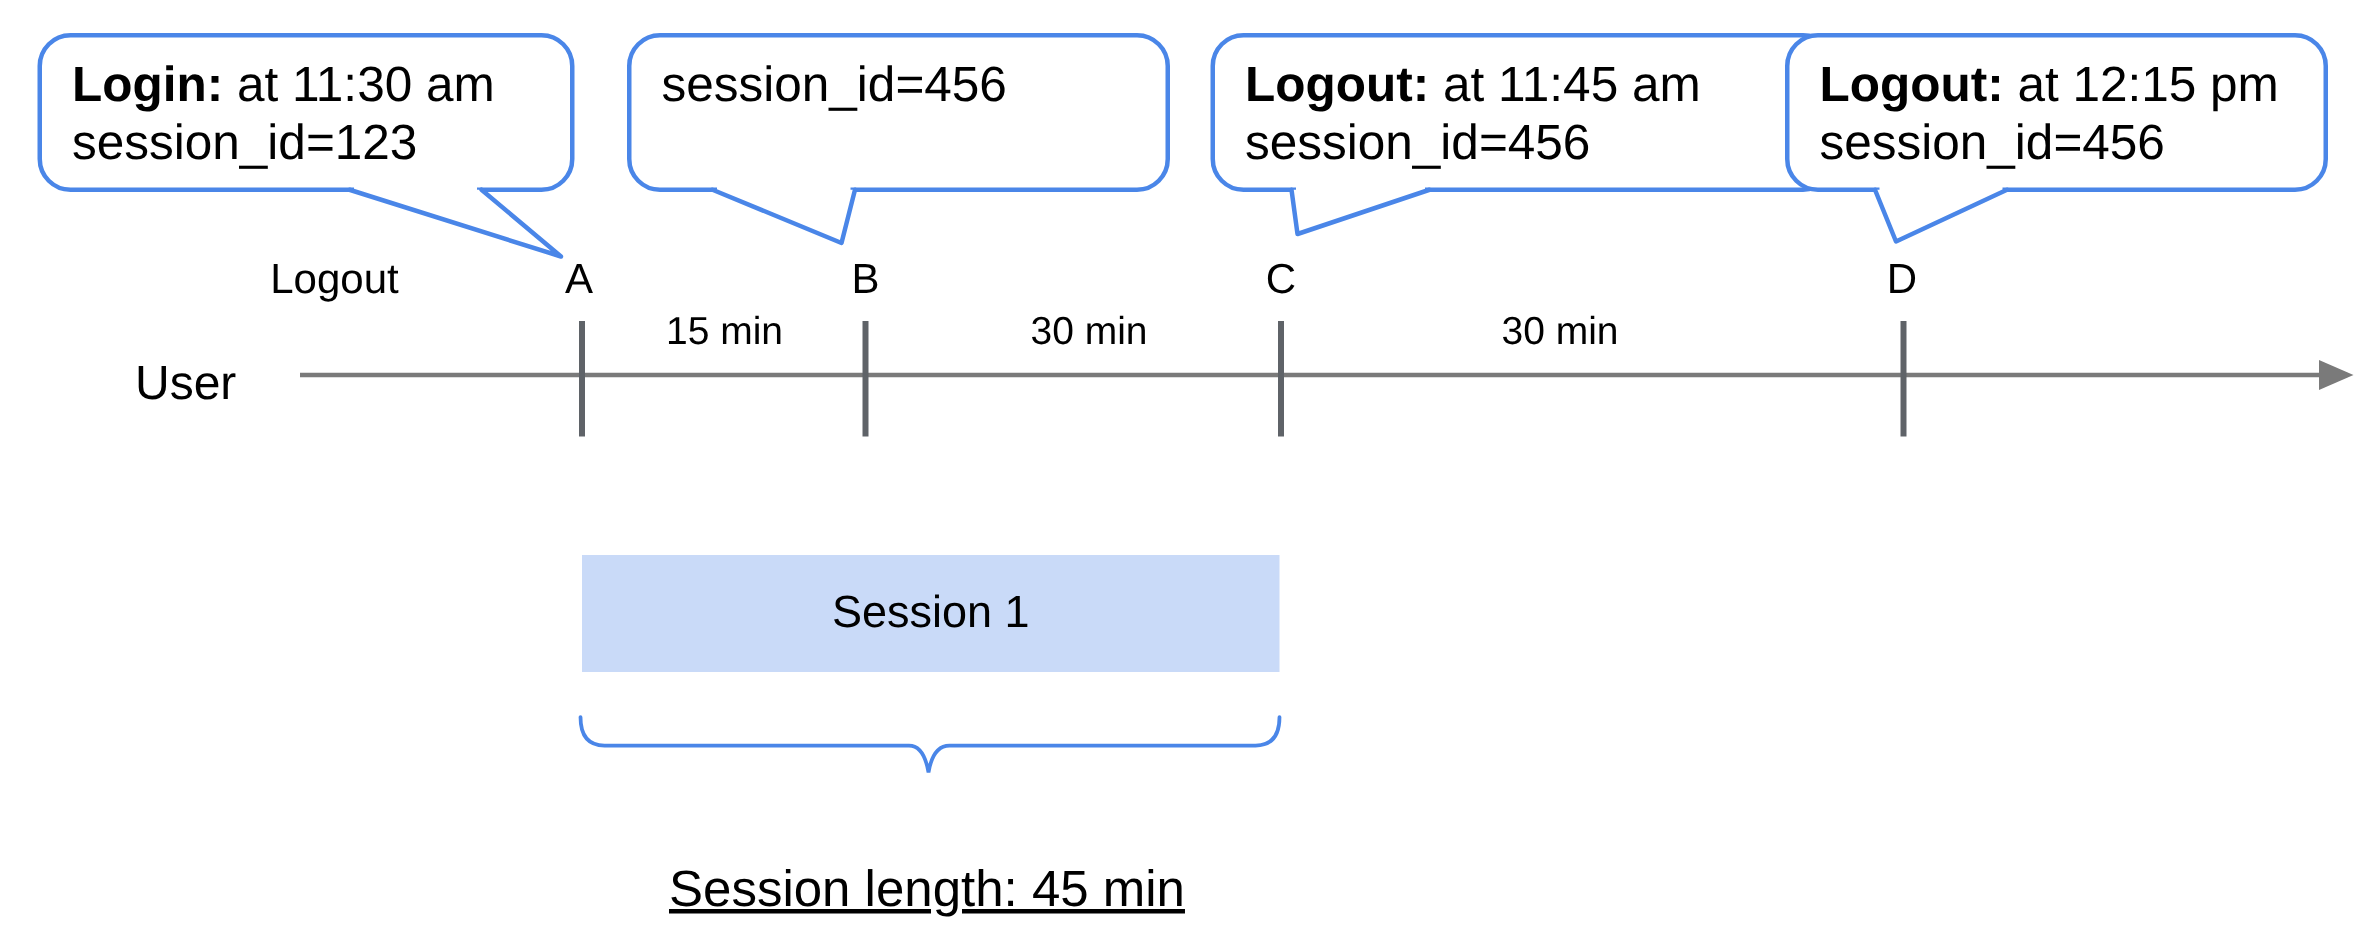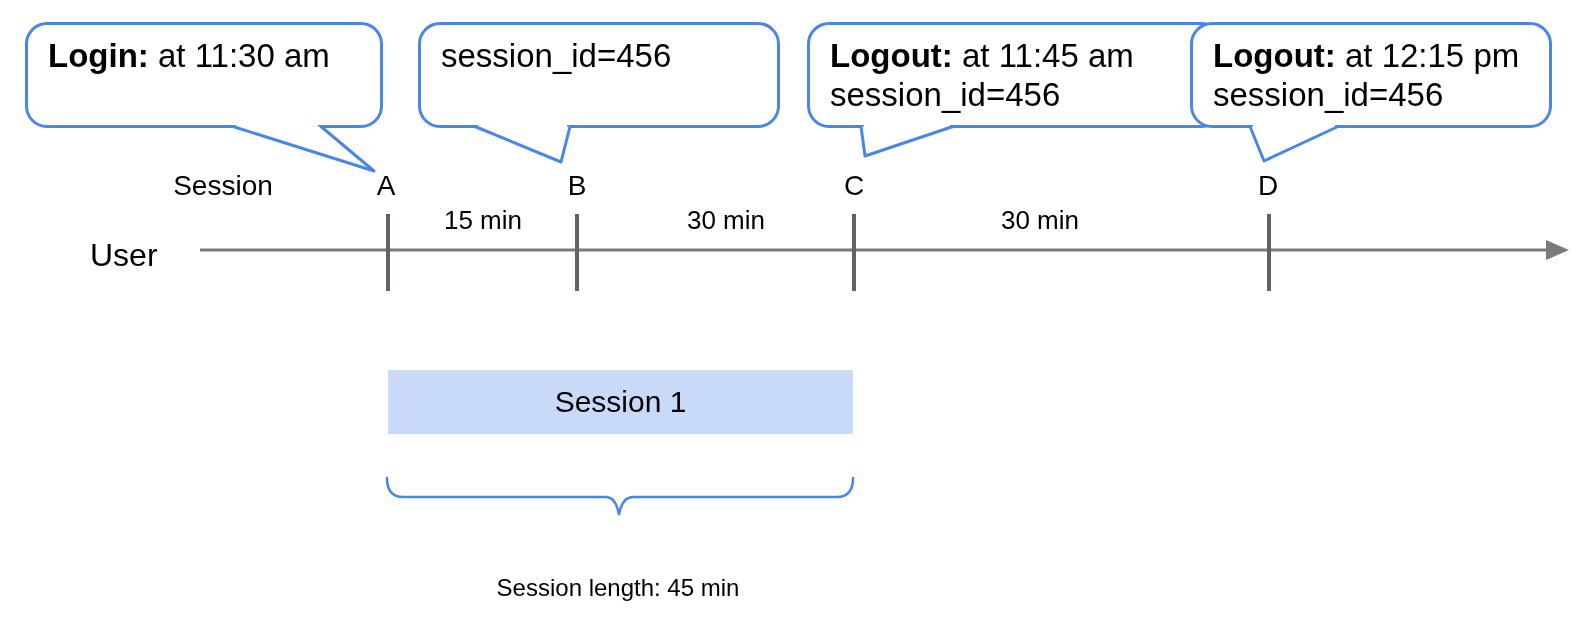--- a/index.html
+++ b/index.html
@@ -60,53 +60,54 @@
   .marker-a{left:364px;}
   .marker-b{left:555px;}
   .marker-c{left:832px;}
   .marker-d{left:1246px;}
   .interval{top:205px;width:140px;text-align:center;font-size:26px;}
   .interval-ab{left:413px;}
   .interval-bc{left:656px;}
   .interval-cd{left:970px;}
   .session-box{
     position:absolute;z-index:2;
-    left:388px;top:370px;width:465px;height:64px;
+    left:388px;top:370px;width:465px;height:78px;
     background:var(--session-fill);
     display:flex;align-items:center;justify-content:center;
     font-size:30px;
   }
   .session-length{
-    left:418px;top:574px;width:400px;text-align:center;font-size:24px;
+    left:418px;top:574px;width:400px;text-align:center;font-size:34px;text-decoration:underline;
   }
 </style>
 </head>
 <body>
 
 <div class="canvas">
 
   <div class="callout" style="left:25px;width:358px;">
     <div><span class="evt">Login:</span> <span>at 11:30 am</span></div>
+    <div>session_id=123</div>
   </div>
 
   <div class="callout" style="left:418px;width:362px;">
     <div>session_id=456</div>
   </div>
 
   <div class="callout" style="left:807px;width:417px;">
     <div><span class="evt">Logout:</span> <span>at 11:45 am</span></div>
     <div>session_id=456</div>
   </div>
 
   <div class="callout" style="left:1190px;width:362px;">
     <div><span class="evt">Logout:</span> <span>at 12:15 pm</span></div>
     <div>session_id=456</div>
   </div>
 
-  <div class="label events-label">Session</div>
+  <div class="label events-label">Logout</div>
   <div class="label user-label">User</div>
 
   <div class="label marker marker-a">A</div>
   <div class="label marker marker-b">B</div>
   <div class="label marker marker-c">C</div>
   <div class="label marker marker-d">D</div>
 
   <div class="label interval interval-ab">15 min</div>
   <div class="label interval interval-bc">30 min</div>
   <div class="label interval interval-cd">30 min</div>

